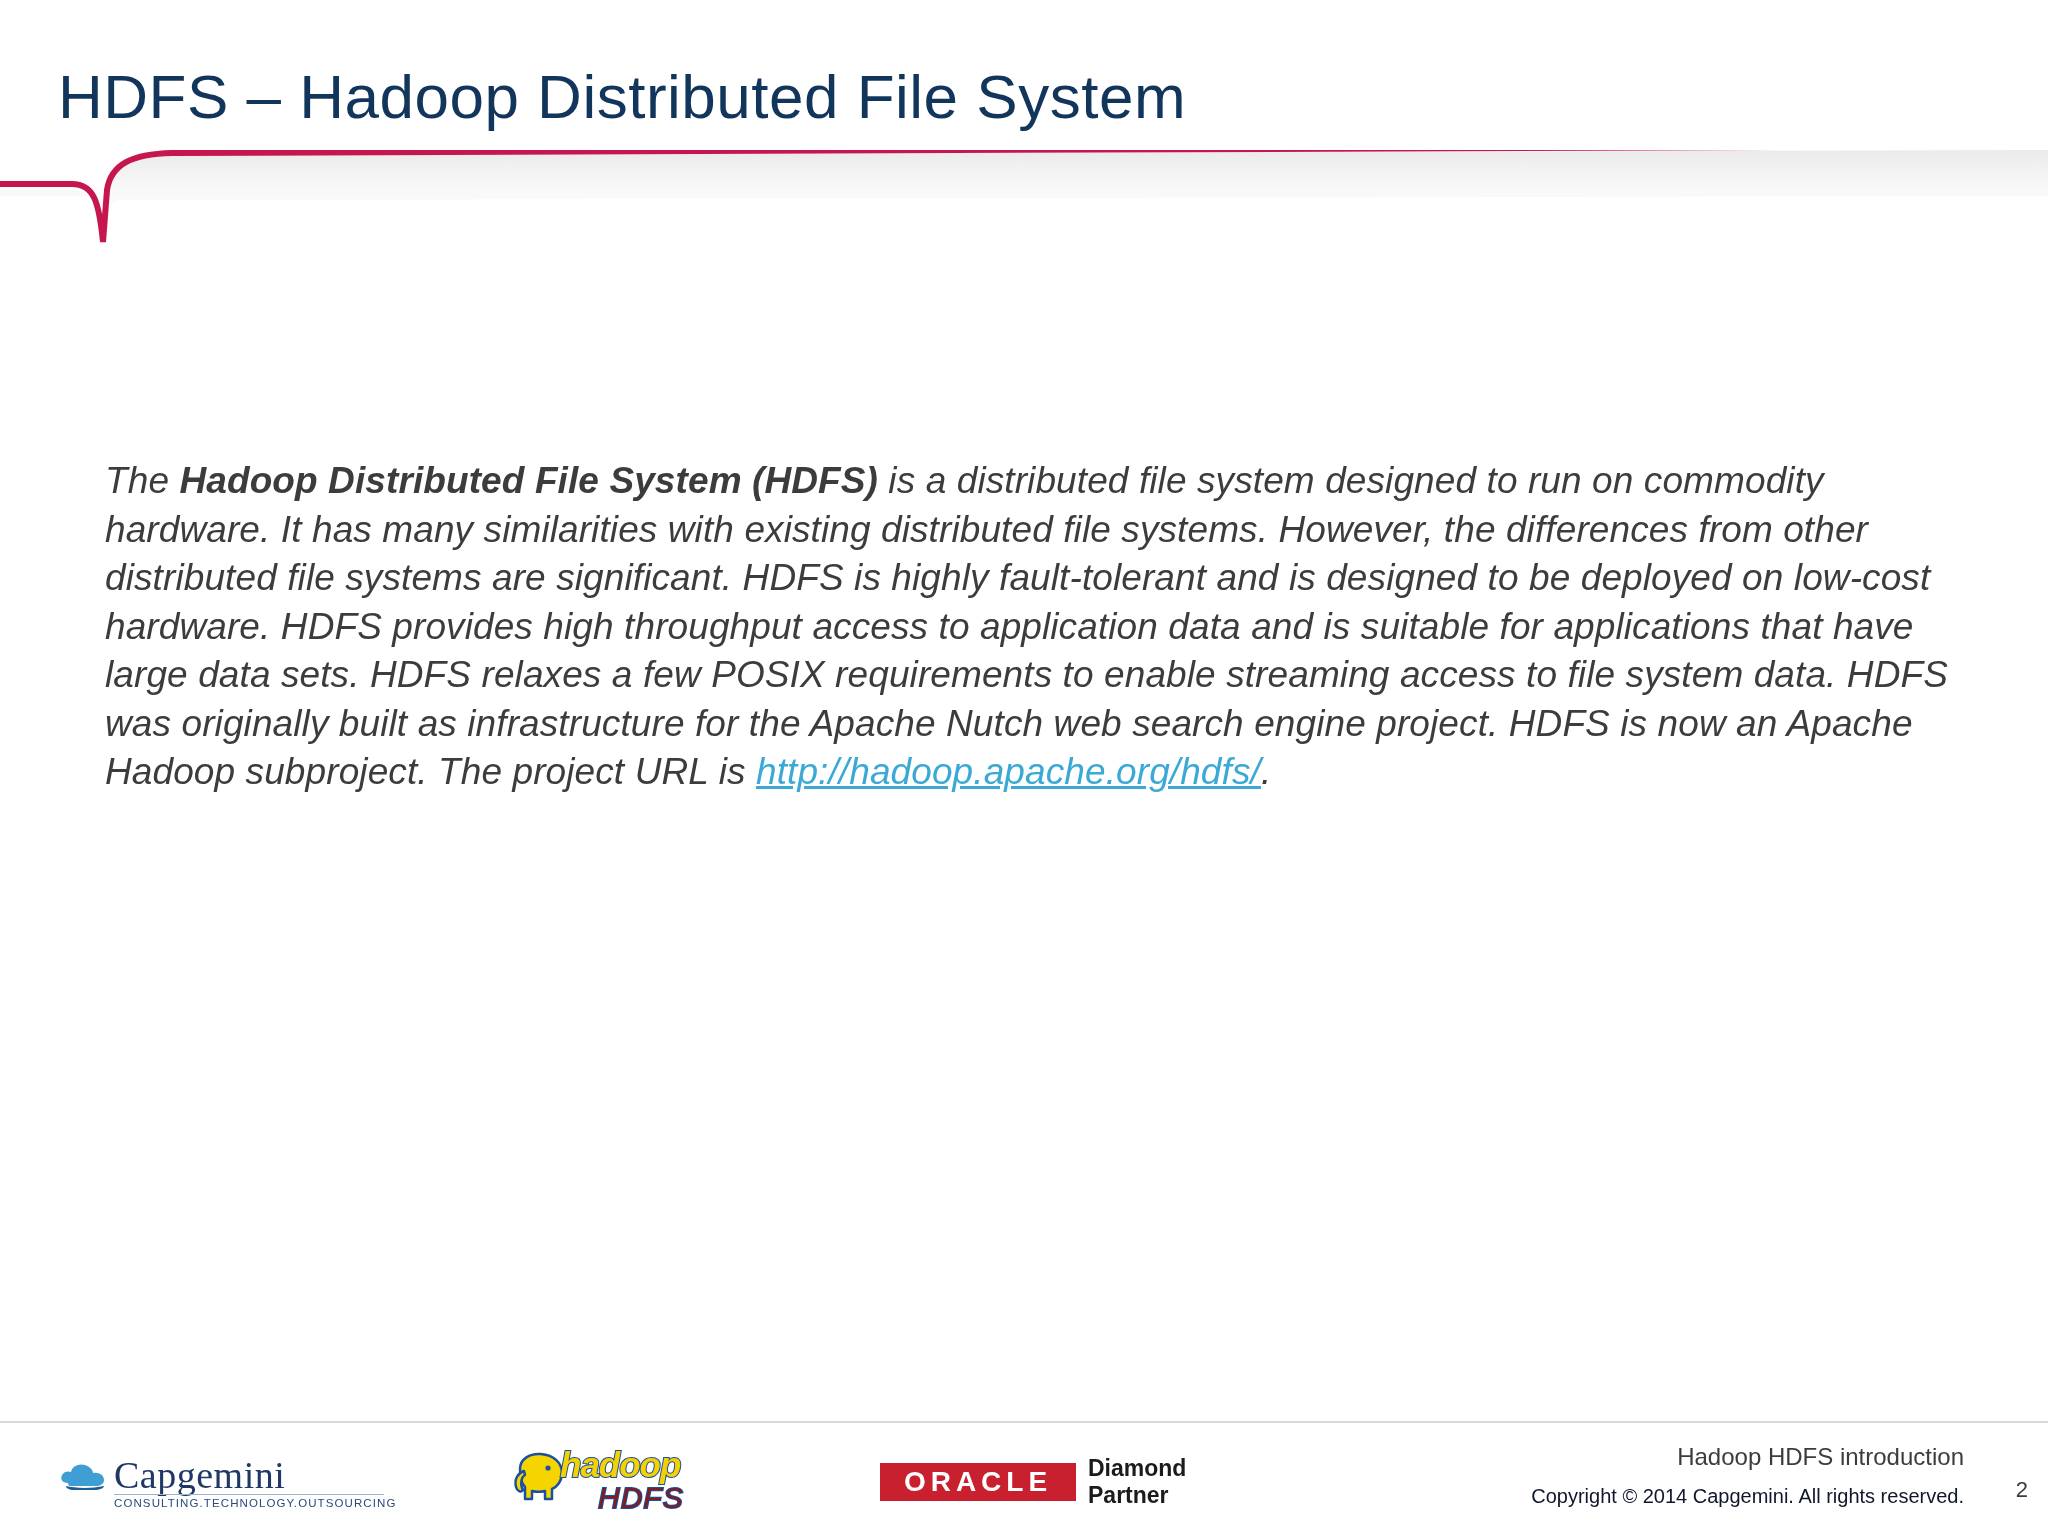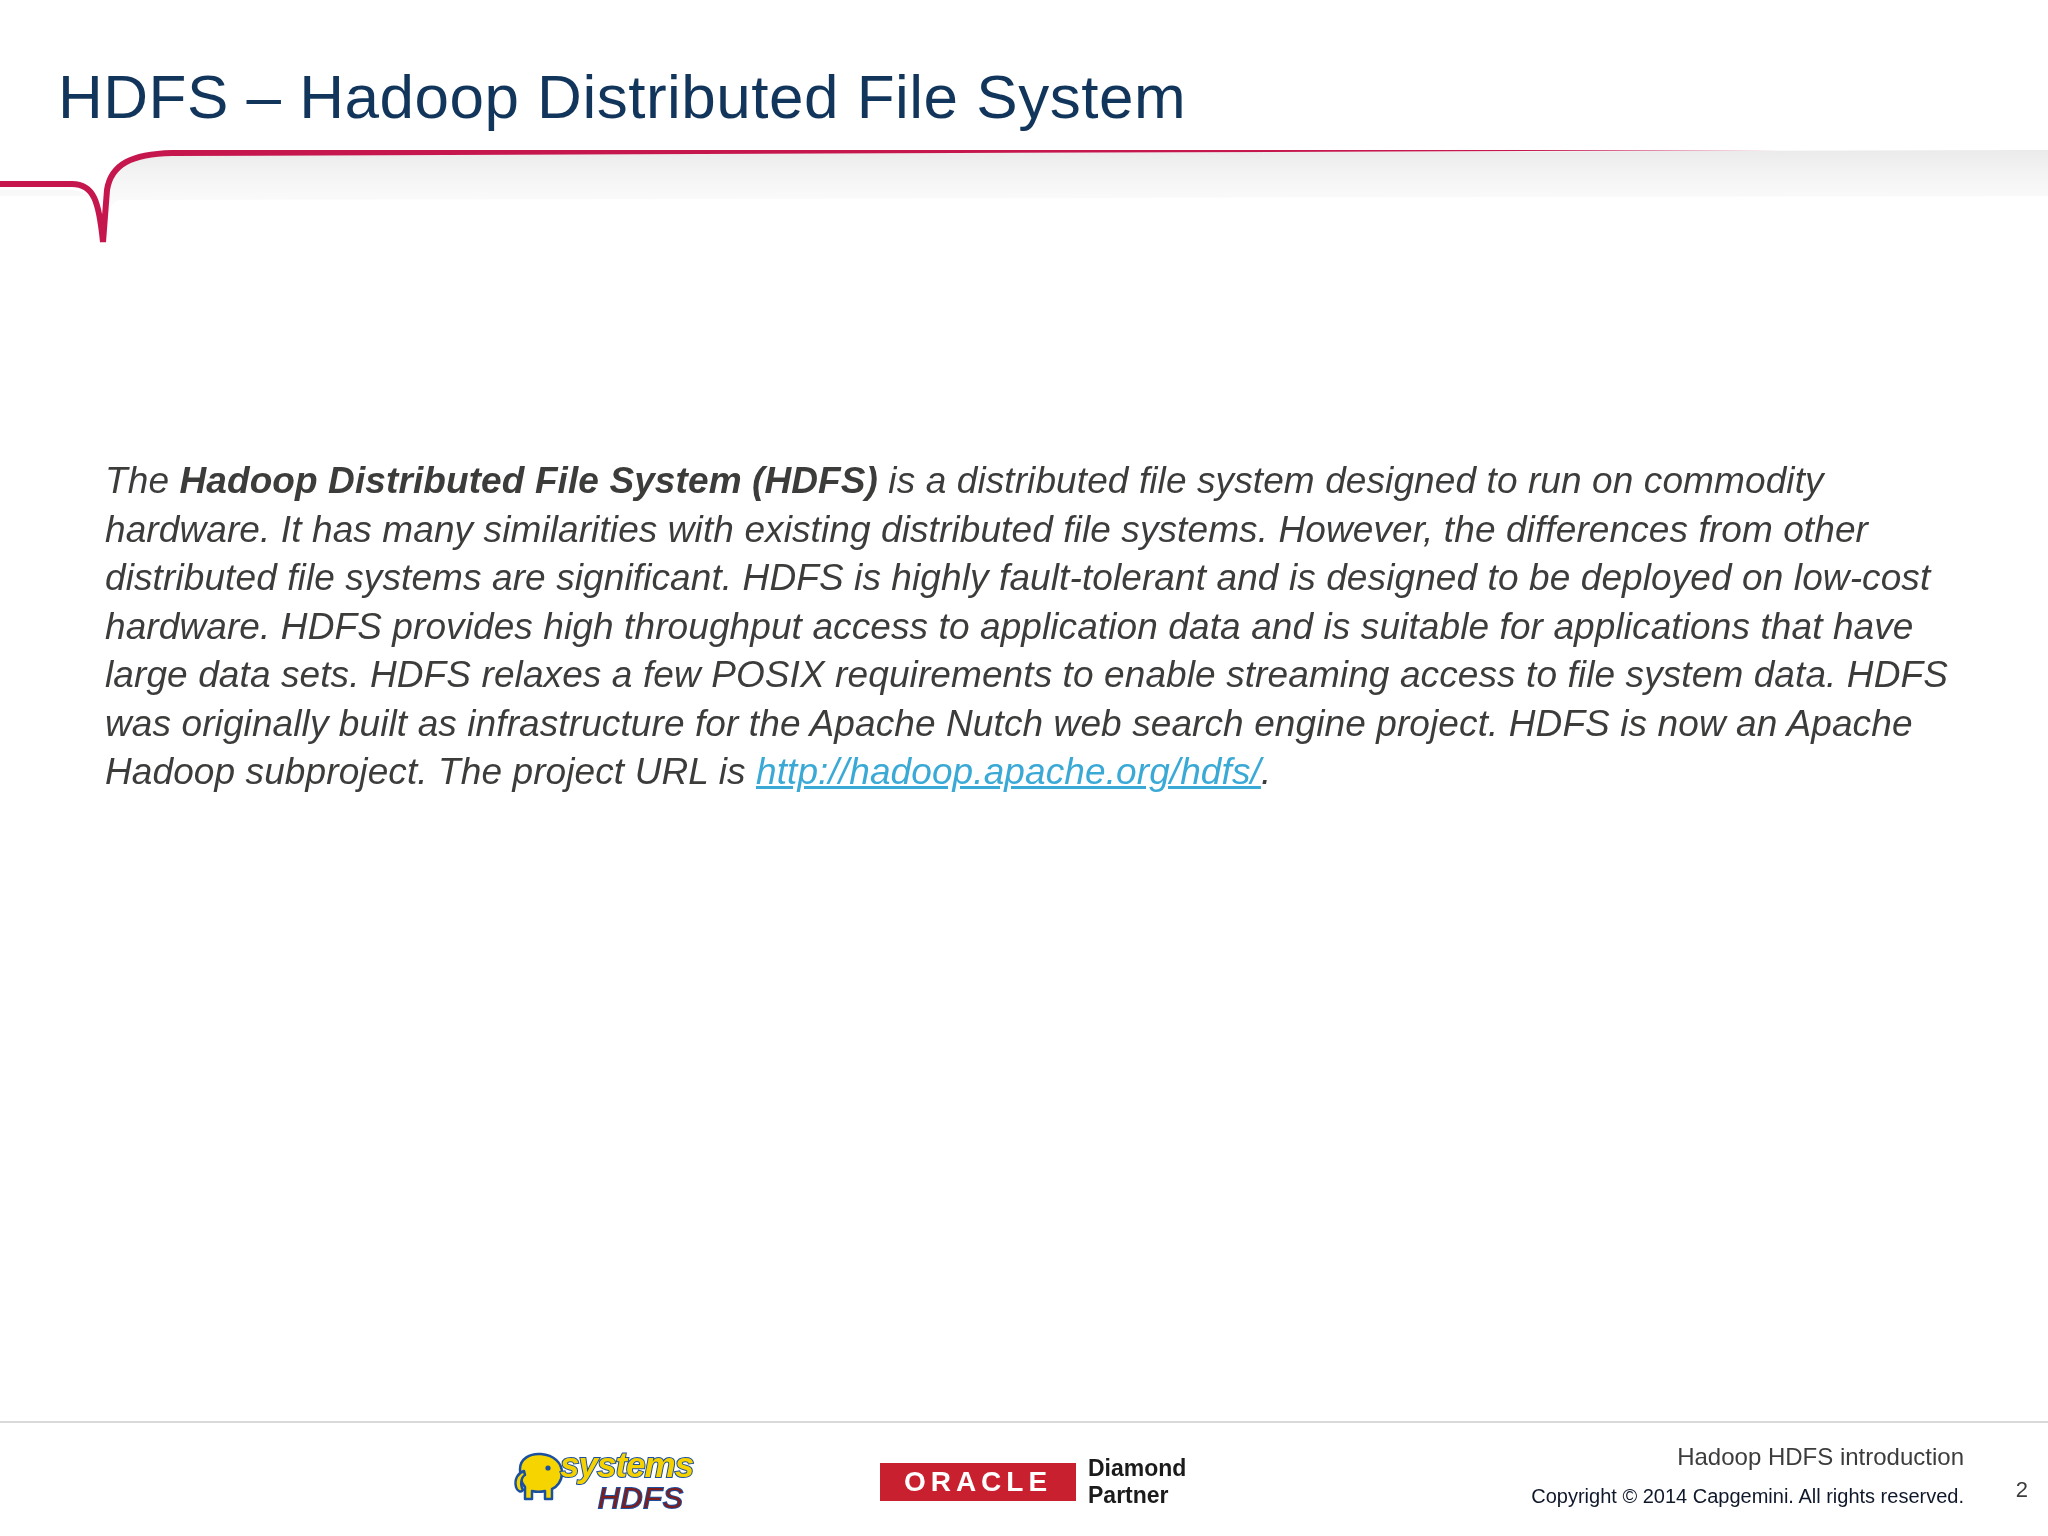--- a/index.html
+++ b/index.html
@@ -255,28 +255,37 @@
     <path d="M0,34 L72,34 C94,34 99,52 103,92 L107,40 C111,14 132,4 172,3 L2048,-4" fill="none" stroke="#c5174e" stroke-width="6"></path>
   </svg>
 
   <div class="body-block">
     <p class="body-text"><span>The </span><b>Hadoop Distributed File System (HDFS)</b><span> is a distributed file system designed to run on commodity hardware. It has many similarities with existing distributed file systems. However, the differences from other distributed file systems are significant. HDFS is highly fault-tolerant and is designed to be deployed on low-cost hardware. HDFS provides high throughput access to application data and is suitable for applications that have large data sets. HDFS relaxes a few POSIX requirements to enable streaming access to file system data. HDFS was originally built as infrastructure for the Apache Nutch web search engine project. HDFS is now an Apache Hadoop subproject. The project URL is </span><a class="body-link" href="#">http://hadoop.apache.org/hdfs/</a><span>.</span></p>
   </div>
 
   <div class="footer-rule"></div>
   <div class="footer">
 
+    <div class="logo-capgemini">
+      <svg class="cap-cloud" viewBox="0 0 46 30">
+        <path d="M8,22 C2,22 0,18 2,14 C4,10 9,10 11,11 C12,5 19,2 25,4 C30,5.5 33,9 33,12 C39,11 44,14 44,19 C44,23 40,25 36,25 L10,25 C9,25 8,24 8,22 Z" fill="#3f9fd4"></path>
+        <path d="M6,25 C14,27 30,28 44,25 C44,27 40,29 34,29 L14,29 C9,29 6,27 6,25 Z" fill="#1b5f96"></path>
+      </svg>
+      <div class="cap-word">Capgemini</div>
+      <div class="cap-line"></div>
+      <div class="cap-tag">CONSULTING.TECHNOLOGY.OUTSOURCING</div>
+    </div>
 
     <div class="logo-hadoop">
       <svg class="hadoop-elephant" viewBox="0 0 60 58">
         <path d="M10,22 C10,12 20,6 31,7 C44,8 52,16 52,26 C52,34 47,40 42,42 L42,52 L35,52 L35,44 C31,45 26,45 22,44 L22,52 L15,52 L15,40 C12,37 10,30 10,22 Z" fill="#f5d400" stroke="#1b4fa0" stroke-width="2.5" stroke-linejoin="round"></path>
         <path d="M14,24 C8,26 4,32 6,40 C7,44 11,46 13,43 C10,38 11,30 15,28 Z" fill="#f5d400" stroke="#1b4fa0" stroke-width="2.5" stroke-linejoin="round"></path>
         <circle cx="38" cy="21" r="2.6" fill="#1b4fa0"></circle>
       </svg>
-      <div class="hadoop-word">systems</div>
+      <div class="hadoop-word">hadoop</div>
       <div class="hadoop-sub">HDFS</div>
     </div>
 
     <div class="logo-oracle">
       <div class="oracle-box">ORACLE</div>
       <div class="oracle-partner">
         <div>Diamond</div>
         <div>Partner</div>
       </div>
     </div>

